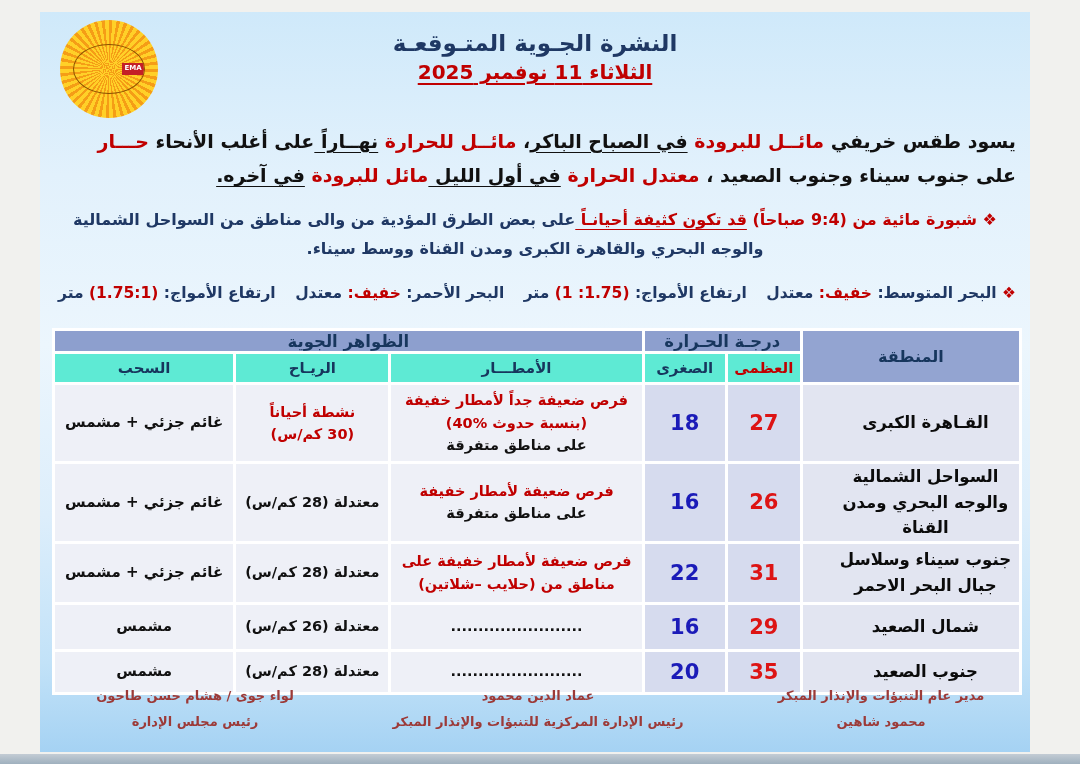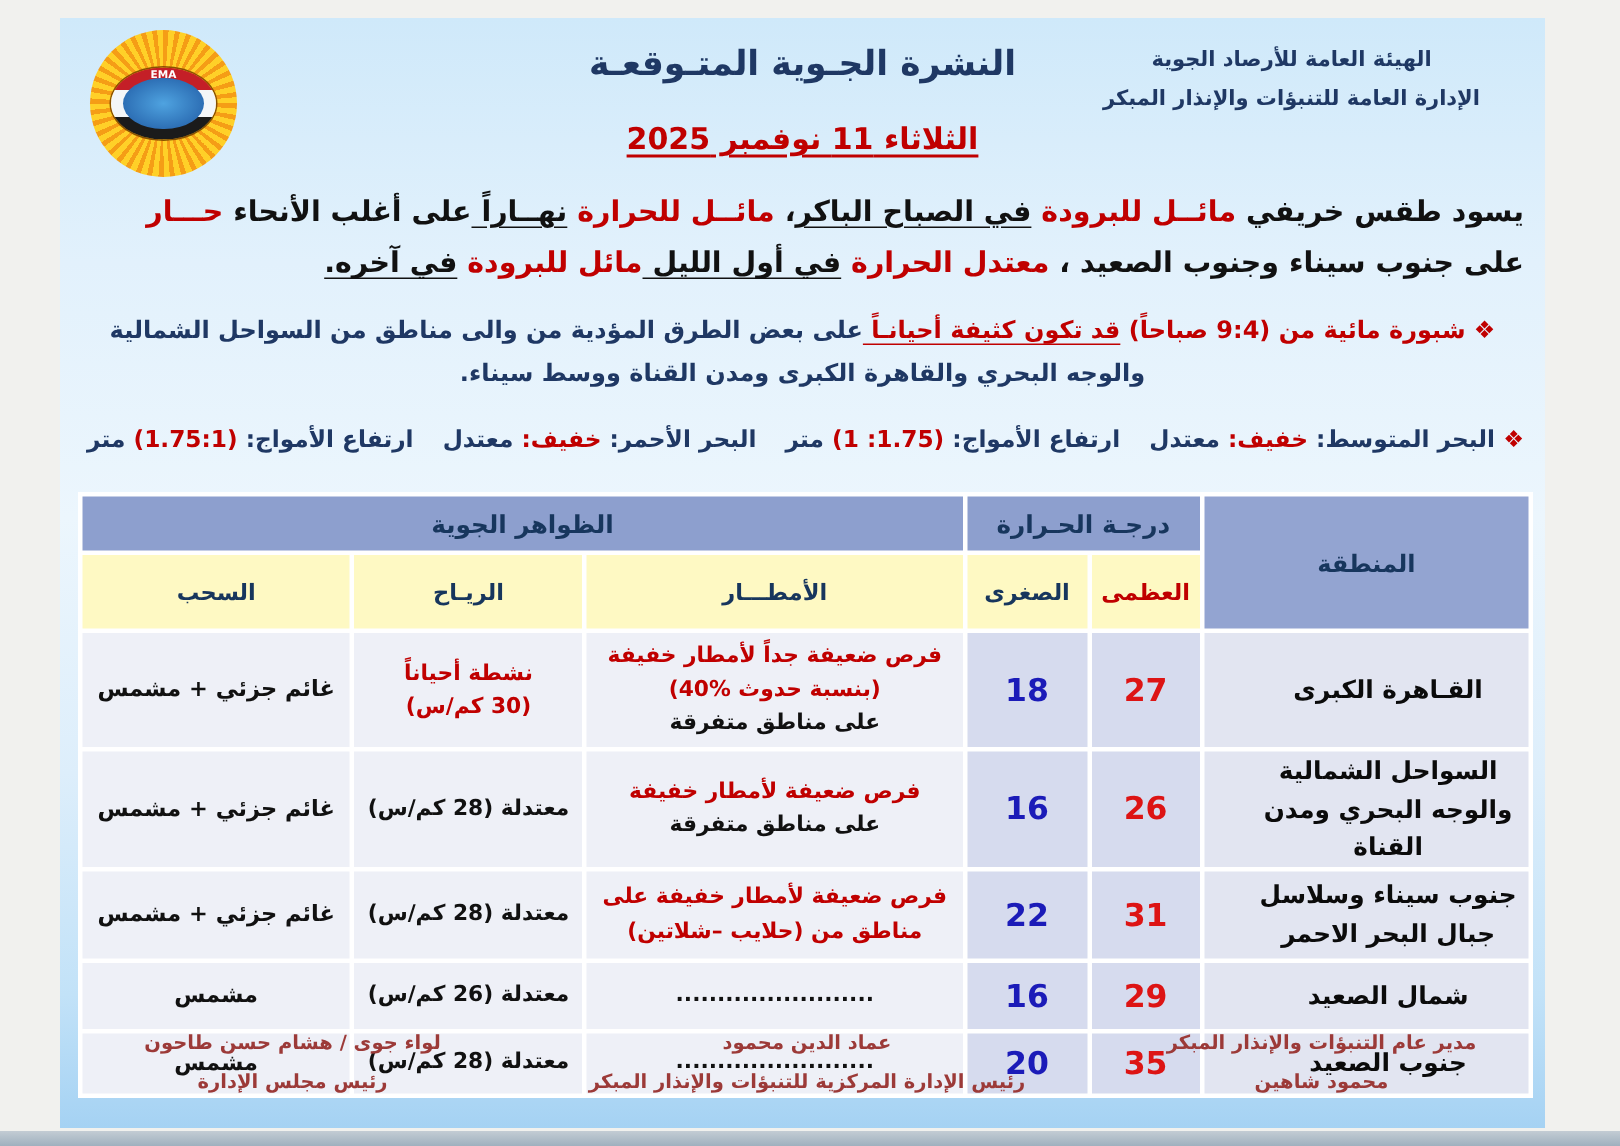--- a/index.html
+++ b/index.html
@@ -23,32 +23,32 @@
   
   .org-block {
     position:absolute; top:16px; right:14px; width:310px;
     text-align:center; color:#1f3864; font-size:14px; line-height:1.85;
   }
   .title-block {
     position:absolute; top:18px; right:320px; width:350px; text-align:center;
   }
   .title-line { color:#1f3864; font-size:23px; letter-spacing:0.5px; }
   .date-line  {
-    margin-top:24px; color:#c00000; font-size:20px;
+    margin-top:4px; color:#c00000; font-size:20px;
     text-decoration:underline; text-underline-offset:4px;
   }
   .logo { position:absolute; top:8px; left:20px; width:98px; height:98px; }
   .sun  {
     position:absolute; inset:0; border-radius:50%;
     background:repeating-conic-gradient(from 0deg, #f59d16 0deg 4deg, #ffd028 4deg 9deg);
   }
   .flag-oval {
     position:absolute; left:13px; right:13px; top:24px; bottom:24px;
     border-radius:50%; overflow:hidden; border:1px solid #8a5200;
-    display:flex; flex-direction:column;
+    display:flex; align-items:center;
   }
   .stripe-red   { flex:1; background:#c41f27; color:#fff; font-size:7px; text-align:center; line-height:1.6; }
   .stripe-white { flex:1.2; background:#f4f6f8; position:relative; }
   .stripe-black { flex:1; background:#1b1b1b; }
   .cloud {
     position:absolute; left:12%; right:12%; top:-45%; bottom:-45%;
     background:radial-gradient(ellipse at center, #4fa3e0 0%, #2d6fb5 70%);
     border-radius:50%;
   }
 
@@ -68,23 +68,23 @@
   }
   .c-k { color:#111; }
   .c-r { color:#c00000; }
   .c-b { color:#1f3864; }
   .u   { text-decoration:underline; text-underline-offset:4px; }
 
   
   .wx-table-wrap { position:absolute; top:316px; right:8px; left:12px; }
   table { width:100%; border-collapse:separate; border-spacing:3px; background:#ffffff; }
   th, td { vertical-align:middle; text-align:center; }
-  th.band   { background:#8d9fce; color:#17365d; font-size:16.5px; height:36px; }
+  th.band   { background:#8d9fce; color:#17365d; font-size:16.5px; height:20px; }
   th.region-h { background:#93a4d1; color:#17365d; font-size:16px; }
-  th.sub    { background:#fef9c3; color:#17365d; font-size:15px; height:49px; }
+  th.sub    { background:#5eead4; color:#17365d; font-size:15px; height:28px; }
   th.sub-max { color:#c00000;margin-left:35px; }
   td.region { background:#e2e5f1; color:#0b0b0b; font-size:16.5px; line-height:1.55;padding-left:29px; }
   td.temp   { background:#d6dbee; font-size:21px; }
   td.temp-max { color:#dd1414; }
   td.temp-min { color:#1b1bb8; }
   td.cell   { background:#eef0f7; font-size:14.5px; line-height:1.55; color:#111; }
   td.cell .line { display:block; }
 
   
   .footer {
@@ -92,24 +92,20 @@
     display:flex; justify-content:space-between;
     color:#9c3a38; font-size:13px; line-height:1.95; text-align:center;
   }
   .sig { min-width:230px; }
 </style>
 </head>
 <body>
 
 <div class="panel">
 
-  <div class="org-block">
-    <div>الهيئة العامة للأرصاد الجوية</div>
-    <div>الإدارة العامة للتنبؤات والإنذار المبكر</div>
-  </div>
 
   <div class="title-block">
     <div class="title-line">النشرة الجـوية المتـوقعـة</div>
     <div class="date-line">الثلاثاء 11 نوفمبر 2025</div>
   </div>
 
   <div class="logo">
     <div class="sun"></div>
     <div class="flag-oval">
       <div class="stripe-red">EMA</div>

